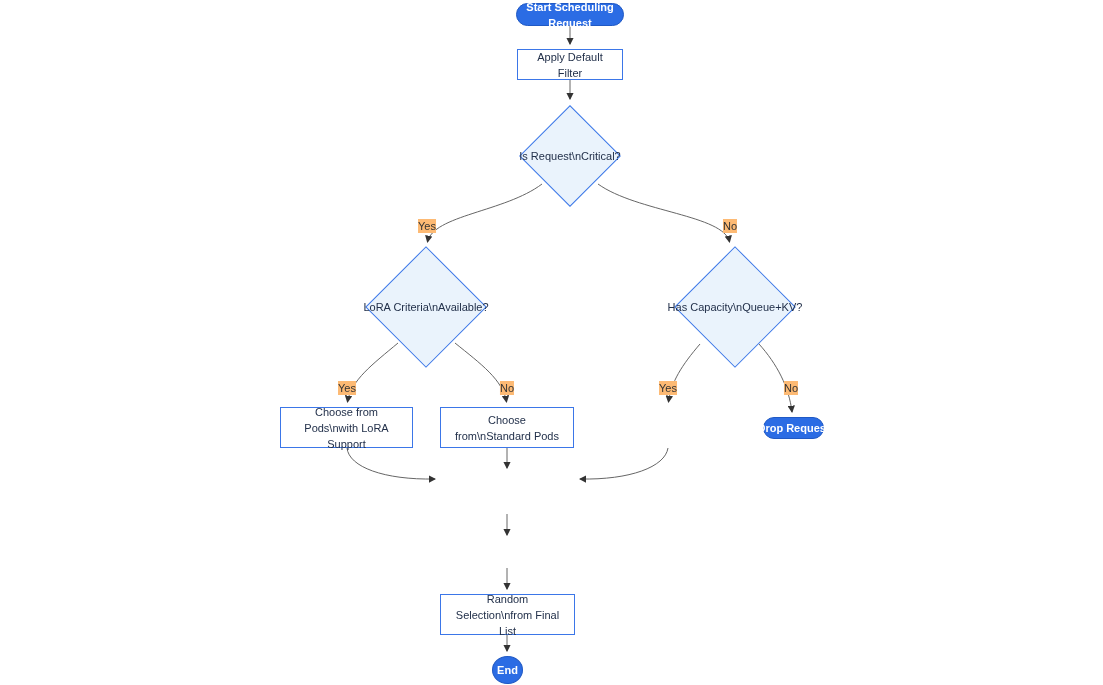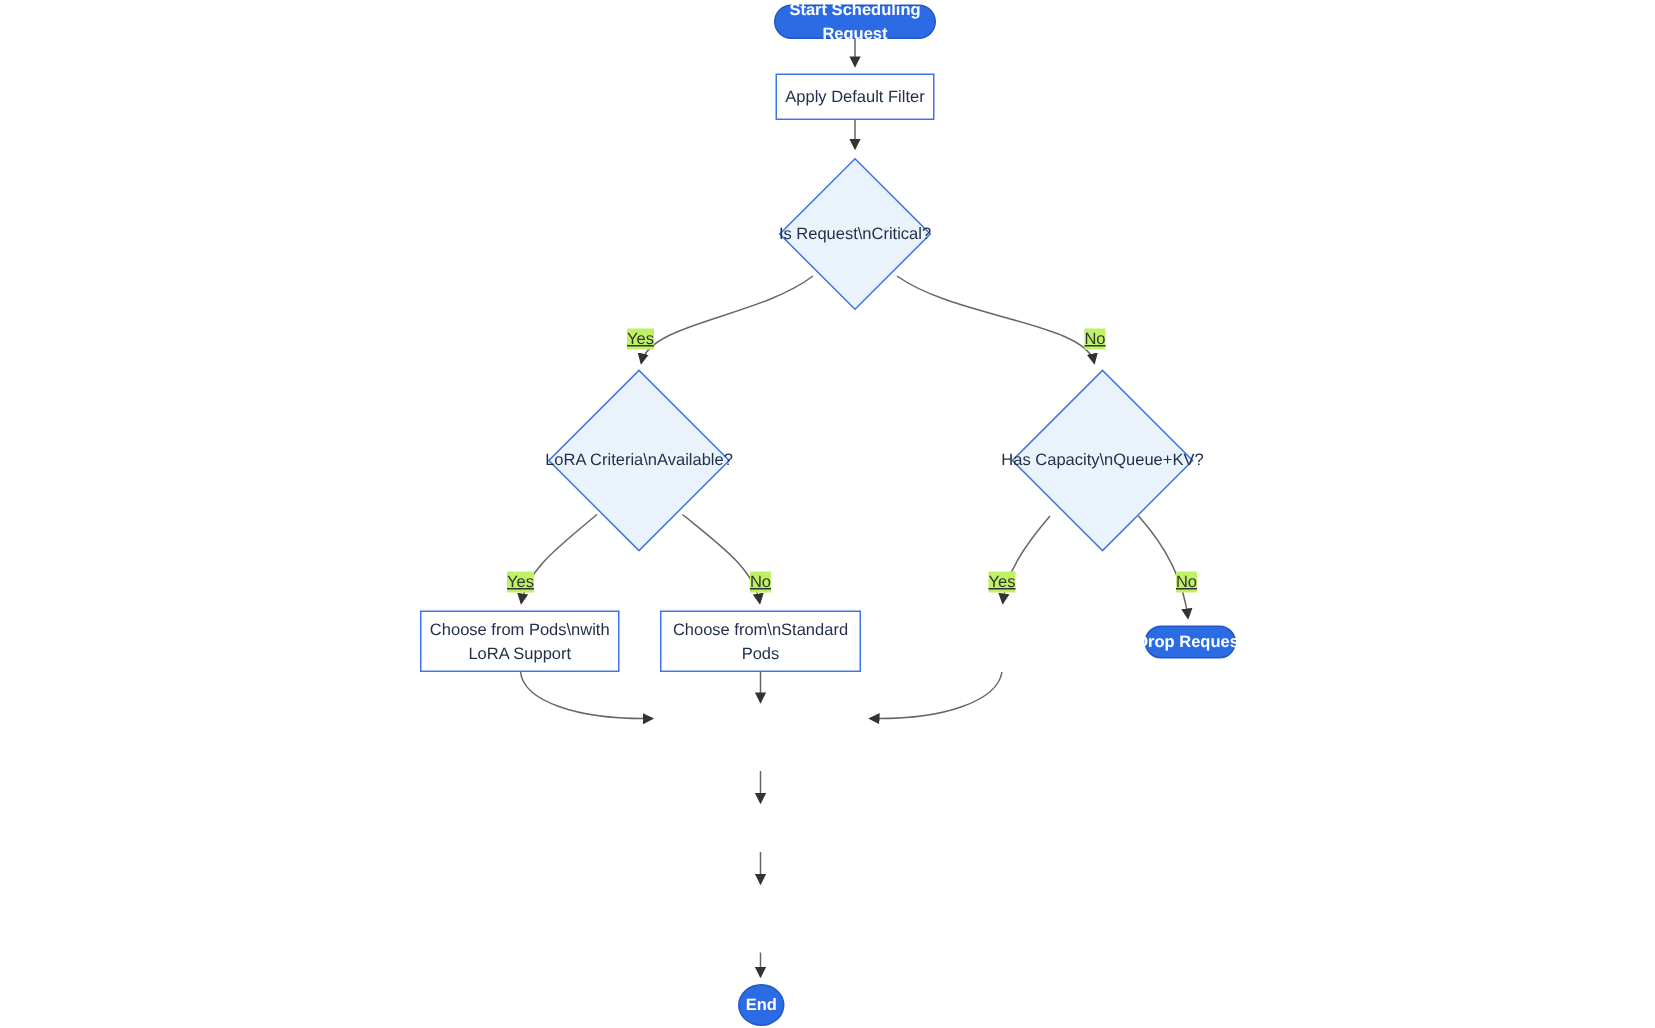--- a/index.html
+++ b/index.html
@@ -17,42 +17,41 @@
   .pill {
     background: #2b6ce4;
     border: 1px solid #2059c4;
     border-radius: 13px;
     color: #ffffff;
     font-weight: bold;
   }
   .rect {
     background: #ffffff;
     border: 1.5px solid #3b76e8;
-    padding: 0 0;
+    padding: 0 14px;
   }
   .diamond-wrap { background: transparent; }
   .diamond-shape {
     position: absolute;
     background: #eaf3fc;
     border: 1.5px solid #3b76e8;
     transform: rotate(45deg);
     box-sizing: border-box;
   }
   .diamond-label { position: relative; white-space: nowrap; z-index: 3; }
   .nowrap { white-space: nowrap; }
 
   .edge-label {
     position: absolute; z-index: 3;
     transform: translate(-50%, -50%);
-    background: #bef264;
+    background: #fdba74;
     color: #333333;
     font-size: 11px;
     padding: 0 0;
     line-height: 14px;
-    text-decoration: underline;
   }
   .circle {
     background: #2b6ce4;
     border: 1px solid #2059c4;
     border-radius: 50%;
     color: #ffffff;
     font-weight: bold;
   }
 </style>
 </head>
@@ -115,20 +114,23 @@
     <span>Choose from\nStandard Pods</span>
   </div>
 
 
   <div class="node pill" style="left:763px; top:417px; width:61px; height:22px;">
     <span class="nowrap">Drop Request</span>
   </div>
 
 
 
+  <div class="node rect" style="left:440px; top:594px; width:135px; height:41px;">
+    <span>Random Selection\nfrom Final List</span>
+  </div>
 
   <div class="node circle" style="left:492px; top:656px; width:31px; height:28px;">
     <span>End</span>
   </div>
 
   <span class="edge-label" style="left:427px; top:226px;">Yes</span>
   <span class="edge-label" style="left:730px; top:226px;">No</span>
   <span class="edge-label" style="left:347px; top:388px;">Yes</span>
   <span class="edge-label" style="left:507px; top:388px;">No</span>
   <span class="edge-label" style="left:668px; top:388px;">Yes</span>

